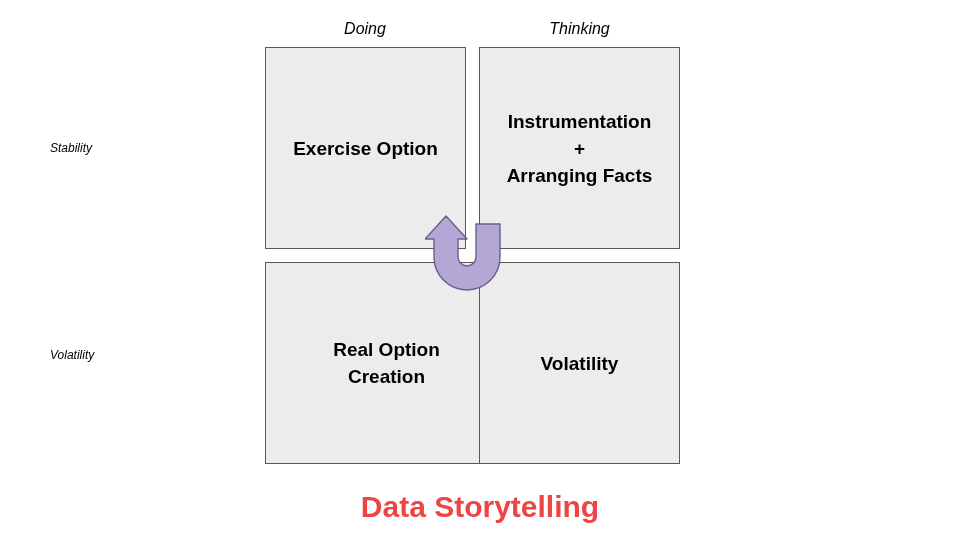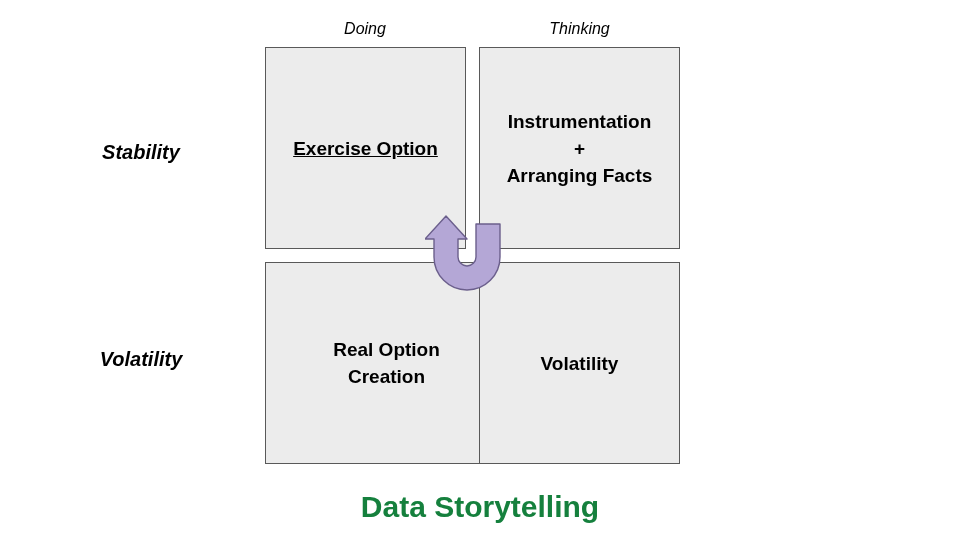--- a/index.html
+++ b/index.html
@@ -25,25 +25,24 @@
     text-align: center;
     white-space: nowrap;
   }
   #col-header-0 { left: 265px; top: 20px; width: 200px; }
   #col-header-1 { left: 479px; top: 20px; width: 201px; text-align: center; }
 
   
   .row-header {
     position: absolute;
     font-style: italic;
-    font-size: 20px;
+    font-size: 12px;
     color: #000000;
-    text-align: center;
+    text-align: left;
     white-space: nowrap;
-    font-weight: bold;
   }
   #row-header-0 { left:  50px; top: 141px; width: 182px; }
   #row-header-1 { left:  50px; top: 348px; width: 182px; }
 
   
   .cell {
     position: absolute;
     box-sizing: border-box;
     border: 1px solid #595959;
     display: flex;
@@ -52,21 +51,21 @@
   }
   .cell-text {
     font-weight: bold;
     font-size: 19px;
     line-height: 27px;
     text-align: center;
     color: #000000;
     padding: 0 6px;
     white-space: pre-line;
   }
-  #cell-0 { left: 265px; top:  47px; width: 201px; height: 202px; text-decoration: underline; }
+  #cell-0 { left: 265px; top:  47px; width: 201px; height: 202px; }
   #cell-1 { left: 479px; top:  47px; width: 201px; height: 202px; }
   #cell-2 { left: 265px; top: 262px; width: 243px; height: 202px; }
   #cell-3 { left: 479px; top: 262px; width: 201px; height: 202px; }
 
   
   #uturn-arrow {
     position: absolute;
     left: 425px;
     top: 214px;
     width: 90px;
@@ -75,21 +74,21 @@
 
   
   #page-title {
     position: absolute;
     left: 0;
     top: 490px;
     width: 960px;
     text-align: center;
     font-size: 30px;
     font-weight: bold;
-    color: #15803d;
+    color: #ef4444;
   }
 </style>
 </head>
 <body>
 
 <div class="col-header" id="col-header-0">Doing</div>
 <div class="col-header" id="col-header-1">Thinking</div>
 
 <div class="row-header" id="row-header-0">Stability</div>
 <div class="row-header" id="row-header-1">Volatility</div>

